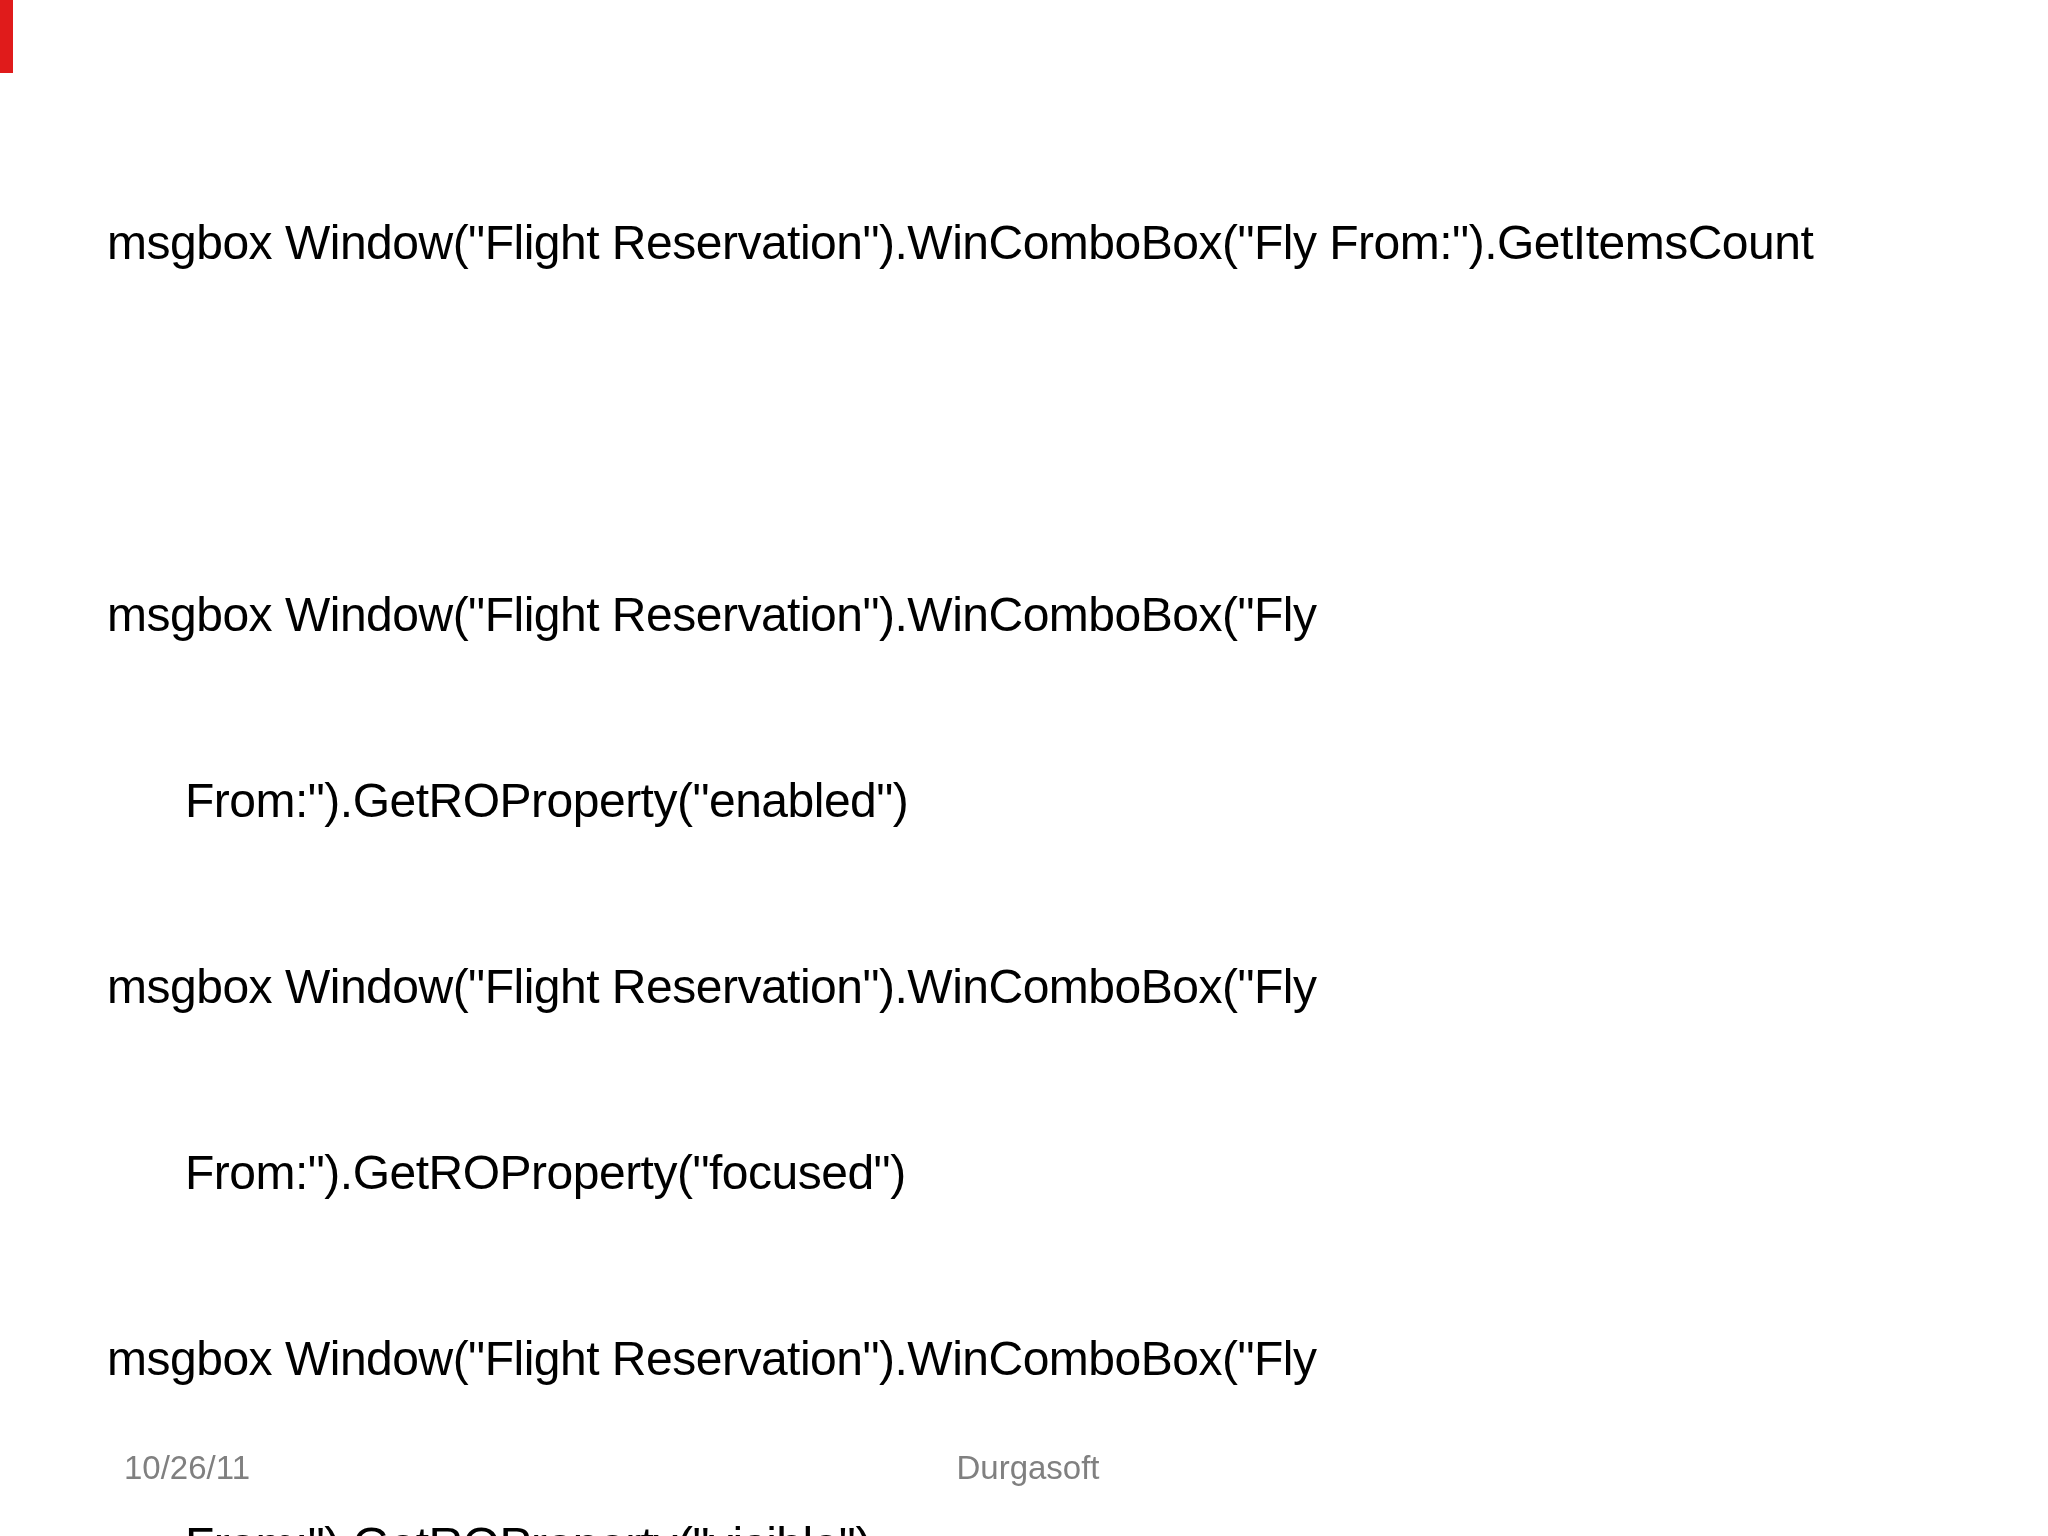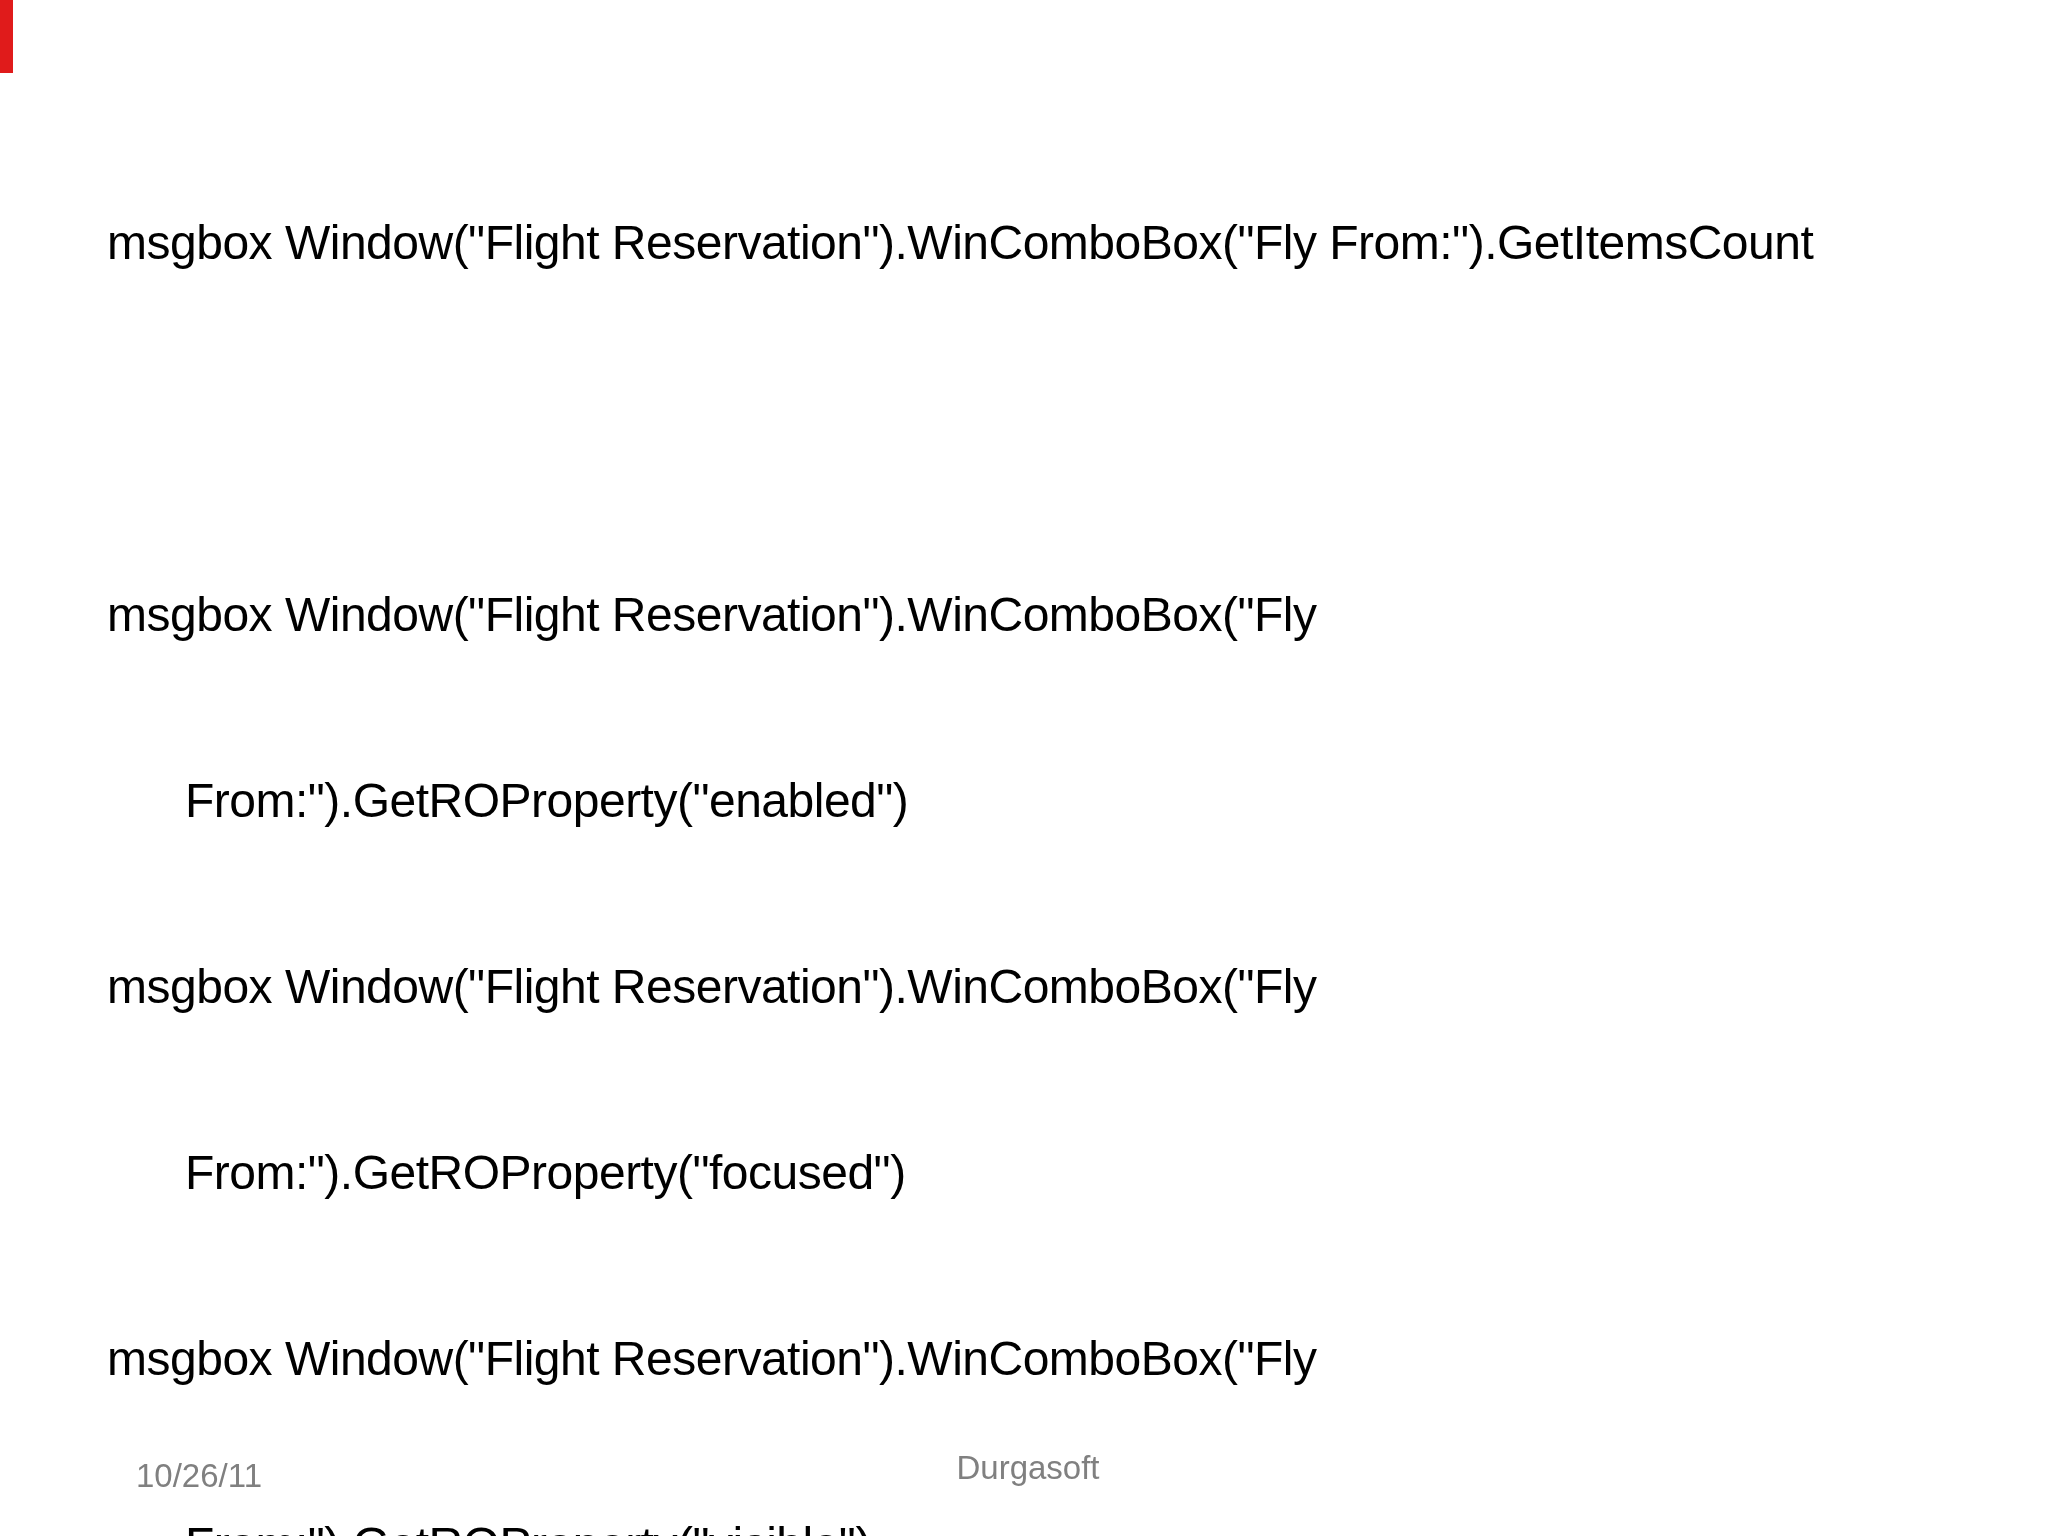--- a/index.html
+++ b/index.html
@@ -45,23 +45,22 @@
     left: 0;
     right: 0;
     top: 1448px;
     height: 40px;
     font-size: 33px;
     line-height: 40px;
     color: #808080;
   }
   .footer-date {
     position: absolute;
-    left: 136px;
+    left: 124px;
     top: 0;
-    margin-top: 8px;
   }
   .footer-center {
     position: absolute;
     left: 8px;
     right: 0;
     top: 0;
     text-align: center;
   }
 </style>
 </head>

